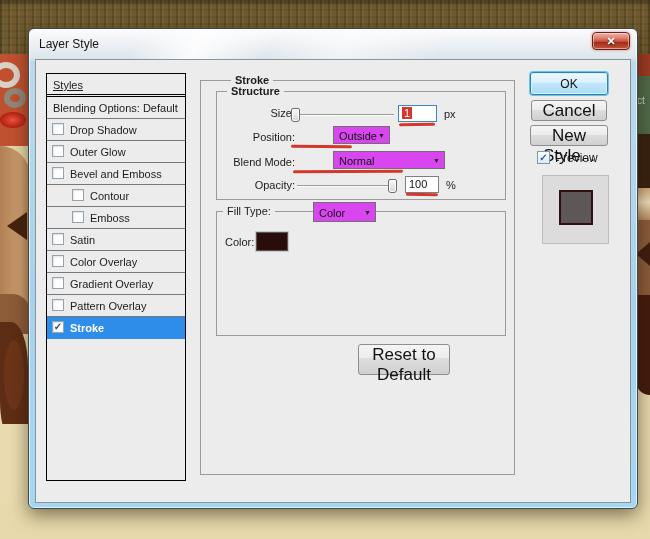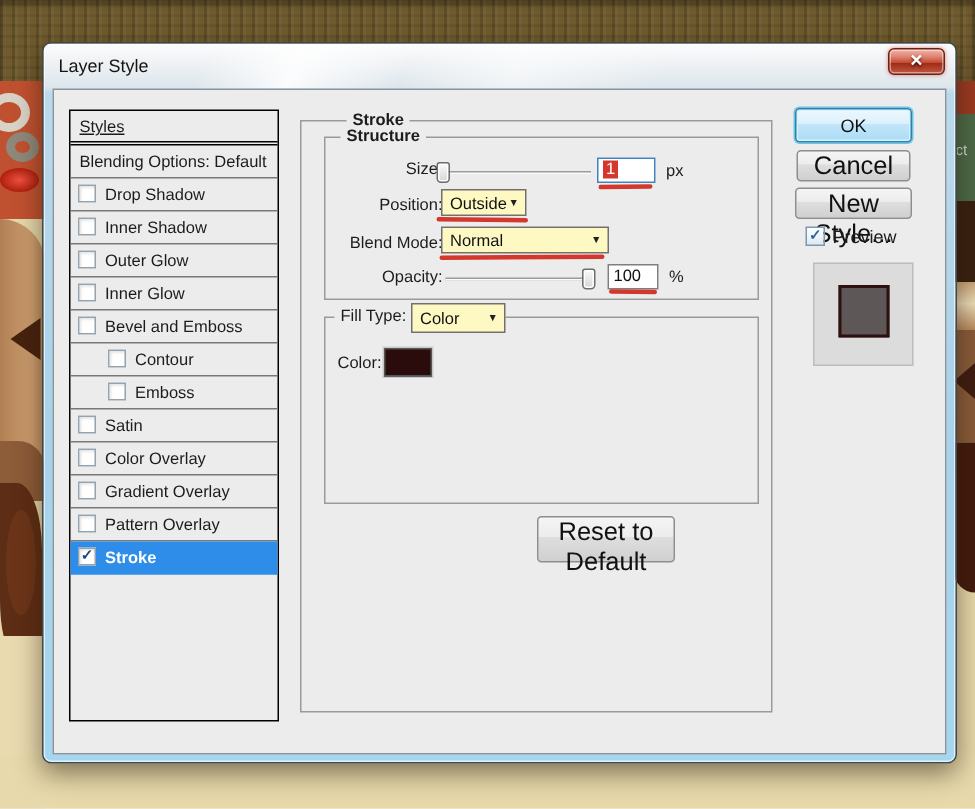--- a/index.html
+++ b/index.html
@@ -79,21 +79,21 @@
   .filltype-group > .gb-title { left:6px; font-weight:normal; }
   
   .ctl-label { position:absolute; width:78px; text-align:right; font-size:11px; color:#1c1c1c; white-space:nowrap; }
   .unit { position:absolute; font-size:11px; color:#1c1c1c; }
   .slider-track { position:absolute; height:2px; background:#9b9b9b; border-bottom:1px solid #fbfbfb; cursor:pointer; }
   .slider-thumb { position:absolute; width:9px; height:14px; border:1px solid #6e6e6e; border-radius:2px 2px 3px 3px;
     background:linear-gradient(180deg,#fafafa,#d6d6d6); box-shadow:inset 0 0 0 1px #fff; cursor:pointer; }
   .num-input { position:absolute; height:17px; background:#fff; border:1px solid #7f7f7f; font-size:11px; padding:1px 3px; color:#111; cursor:text; }
   .num-input.focused { border-color:#3f83c0; }
   .selection { color:#fff; padding:0 2px; }
-  .dropdown { position:absolute; height:18px; background:#fef9c3; border:1px solid #707070; cursor:pointer; z-index:2; }
+  .dropdown { position:absolute; height:18px; background:#d946ef; border:1px solid #707070; cursor:pointer; z-index:2;margin-left:39px; }
   .dd-label { position:absolute; left:5px; top:3px; font-size:11px; color:#111; white-space:nowrap; }
   .dd-arrow { position:absolute; right:4px; top:5px; font-size:7px; color:#222; }
   .mark { position:absolute; height:3px; border-radius:2px; }
   
   .btn { position:absolute; font-family:"Liberation Sans",sans-serif; font-size:17px; color:#111; text-align:center;
     background:linear-gradient(180deg,#f5f5f5 0%,#ececec 45%,#dedede 46%,#d0d0d0 100%);
     border:1px solid #8e8e8e; border-radius:3px; cursor:pointer; }
   .btn.default-btn { font-size:12px;
     background:linear-gradient(180deg,#ecf8fe 0%,#dcf1fc 45%,#c2e6fa 46%,#abdcf6 100%);
     border:1px solid #2f82ab; box-shadow:0 0 0 1px #69c5e8, inset 0 0 0 1px #d7f2fd; }
@@ -152,29 +152,21 @@
         <div class="styles-sep"></div>
         <div class="style-row no-cb">
           <span class="lbl">Blending Options: Default</span>
         </div>
         <div class="style-row">
           <span class="cb"></span>
           <span class="lbl">Drop Shadow</span>
         </div>
         <div class="style-row">
           <span class="cb"></span>
-          <span class="lbl">Inner Shadow</span>
-        </div>
-        <div class="style-row">
-          <span class="cb"></span>
           <span class="lbl">Outer Glow</span>
-        </div>
-        <div class="style-row">
-          <span class="cb"></span>
-          <span class="lbl">Inner Glow</span>
         </div>
         <div class="style-row">
           <span class="cb"></span>
           <span class="lbl">Bevel and Emboss</span>
         </div>
         <div class="style-row indent">
           <span class="cb"></span>
           <span class="lbl">Contour</span>
         </div>
         <div class="style-row indent">

